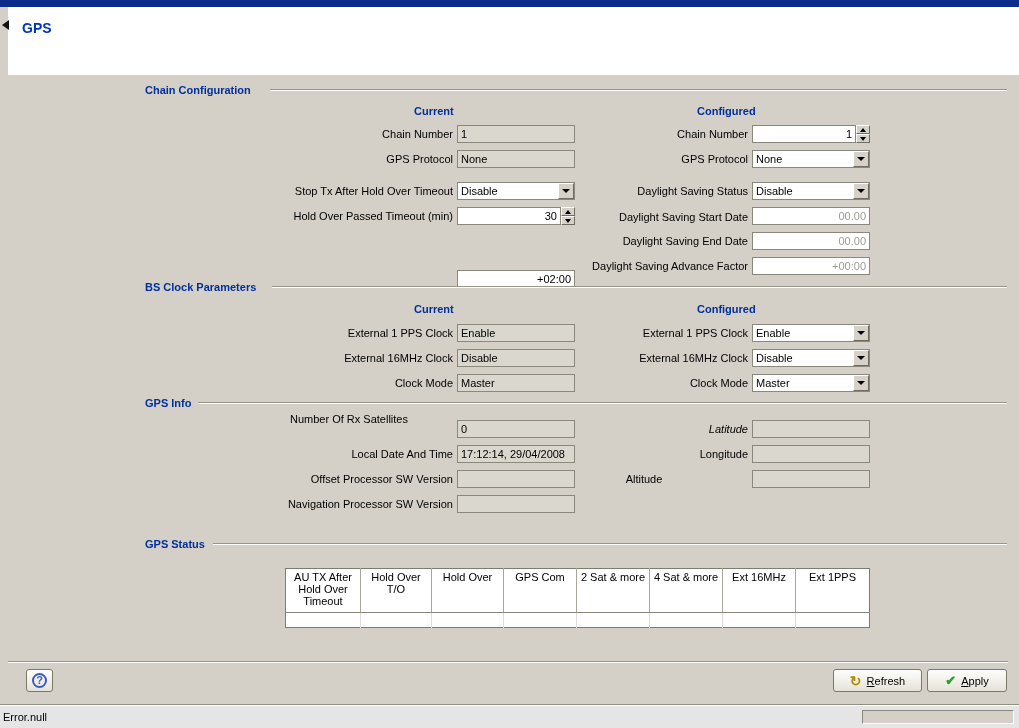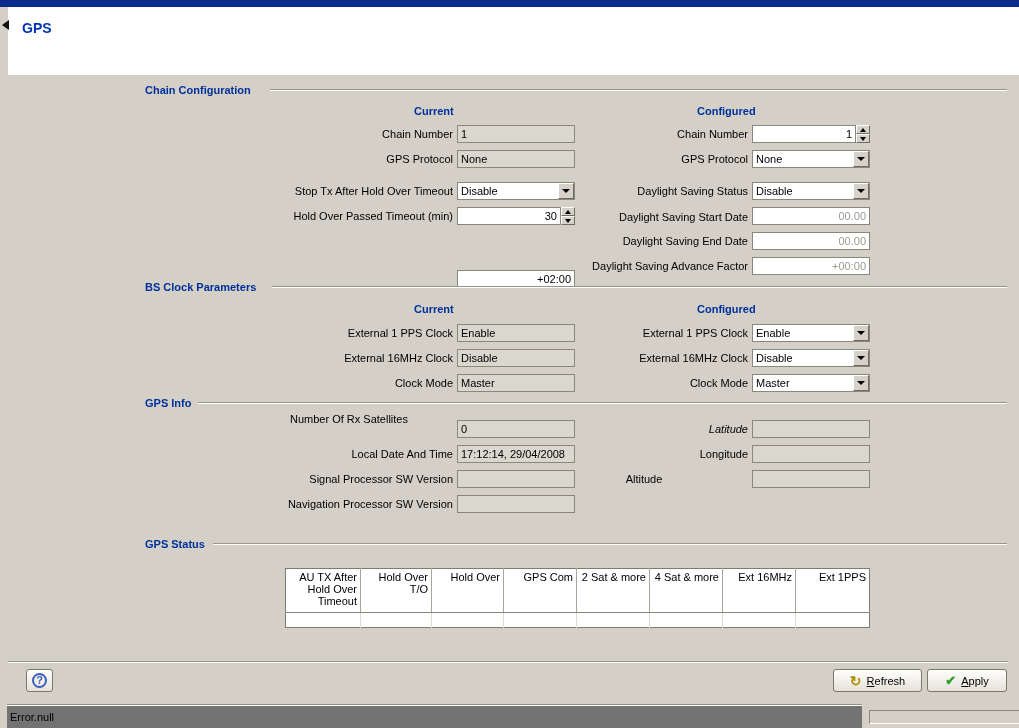--- a/index.html
+++ b/index.html
@@ -37,38 +37,38 @@
                border:1px solid; border-color:#ffffff #6e6c60 #6e6c60 #ffffff; }
   .spin-up { top:0; } .spin-down { top:9px; }
   .tri-up { position:absolute; left:3px; top:2px; width:0; height:0;
             border-left:3px solid transparent; border-right:3px solid transparent; border-bottom:4px solid #000; }
   .tri-down { position:absolute; left:3px; top:2px; width:0; height:0;
             border-left:3px solid transparent; border-right:3px solid transparent; border-top:4px solid #000; }
 
   table.status-table { position:absolute; left:285px; top:568px; border-collapse:collapse; background:#fff;
             table-layout:fixed; border:1px solid #7e7c70; }
   .status-table th { border-right:1px solid #a8a69a; border-bottom:1px solid #8a887c; padding:2px 3px;
-            font-weight:normal; text-align:right; vertical-align:top; height:44px; font-size:11px; }
+            font-weight:normal; text-align:center; vertical-align:top; height:44px; font-size:11px; }
   .status-table td { height:15px; border-right:1px solid #dedcd2; }
   .status-table th:last-child, .status-table td:last-child { border-right:none; }
 
   .footer-line { position:absolute; left:8px; top:661px; width:1000px; height:0;
             border-top:1px solid #97958a; border-bottom:1px solid #ffffff; }
   .btn { position:absolute; height:23px; border:1px solid #7b7968; border-radius:3px;
          background:linear-gradient(#fefefc,#e6e2d8); display:flex; align-items:center; justify-content:center;
          gap:5px; font-size:11px; cursor:default; }
   .btn-label { display:inline-block; }
   .btn-label::first-letter { text-decoration:underline; }
   .help-circle { display:inline-block; width:15px; height:15px; border:2px solid #3a5fc0; border-radius:50%;
          color:#3a5fc0; font-weight:bold; font-size:11px; line-height:11px; text-align:center; }
   .refresh-glyph { color:#b08c00; font-weight:bold; font-size:14px; line-height:14px; }
   .apply-glyph { color:#2e9e2e; font-weight:bold; font-size:13px; line-height:13px; }
 
-  .statusbar { position:absolute; left:0; top:705px; width:855px; height:23px; background:#737373;
-         border-top:1px solid #ffffff; box-shadow:0 -1px 0 #918f82;margin-left:7px; }
+  .statusbar { position:absolute; left:0; top:705px; width:1019px; height:23px; background:#e5e5e5;
+         border-top:1px solid #ffffff; box-shadow:0 -1px 0 #918f82; }
   .status-text { position:absolute; left:3px; top:5px; }
   .status-cell { position:absolute; left:862px; top:4px; width:152px; height:14px;
          border:1px solid; border-color:#8a887c #ffffff #ffffff #8a887c; background:#d4d0c8; }
 </style>
 </head>
 <body>
 
 <div class="page">
 
   <div class="titlebar"></div>
@@ -187,21 +187,21 @@
 
   <div class="sec-title" style="left:145px; top:397px;">GPS Info</div>
   <div class="sec-line" style="left:198px; top:402px; width:809px;"></div>
 
   <div class="lbl" style="left:245px; top:410px;text-align:center;">Number Of Rx Satellites</div>
   <input class="field" style="left: 457px; top: 420px;" readonly="" value="0">
 
   <div class="lbl" style="left:245px; top:445px;">Local Date And Time</div>
   <input class="field" style="left: 457px; top: 445px;" readonly="" value="17:12:14, 29/04/2008">
 
-  <div class="lbl" style="left:245px; top:470px;">Signal Processor SW Version</div>
+  <div class="lbl" style="left:245px; top:470px;">Offset Processor SW Version</div>
   <input class="field" style="left: 457px; top: 470px;" readonly="" value="">
 
   <div class="lbl" style="left:245px; top:495px;">Navigation Processor SW Version</div>
   <input class="field" style="left: 457px; top: 495px;" readonly="" value="">
 
   <div class="lbl" style="left:540px; top:420px;font-style:italic;">Latitude</div>
   <input class="field" style="left: 752px; top: 420px;" readonly="" value="">
 
   <div class="lbl" style="left:540px; top:445px;">Longitude</div>
   <input class="field" style="left: 752px; top: 445px;" readonly="" value="">

